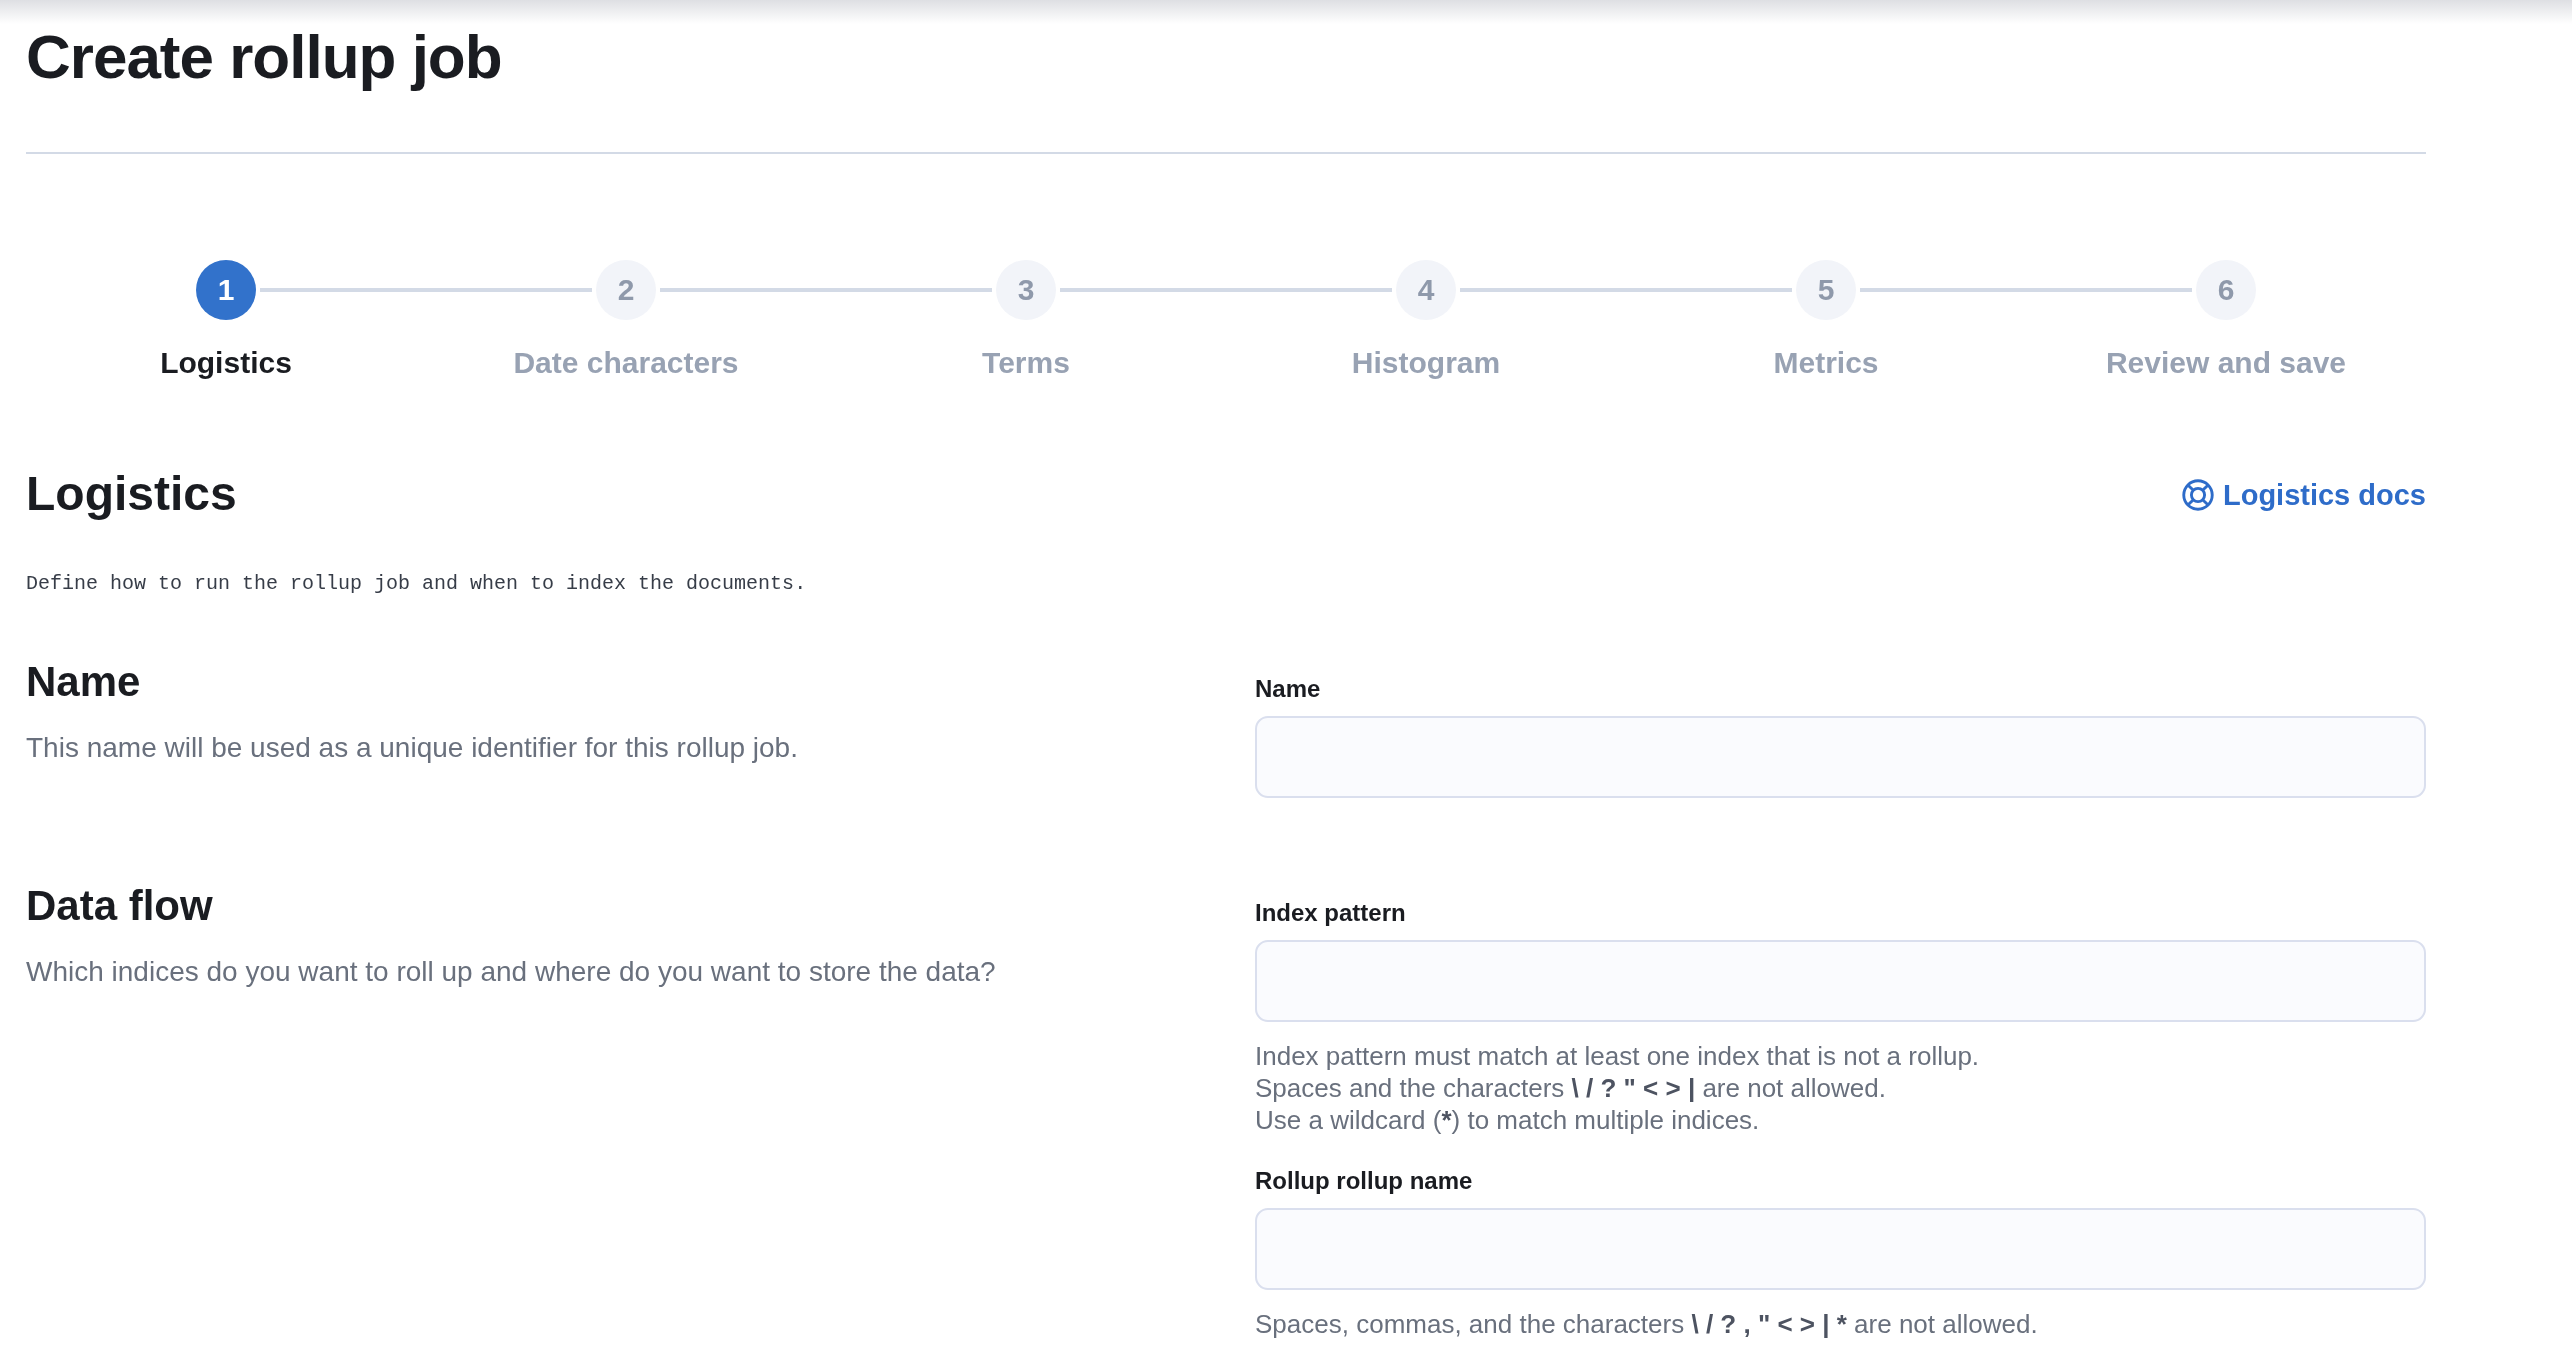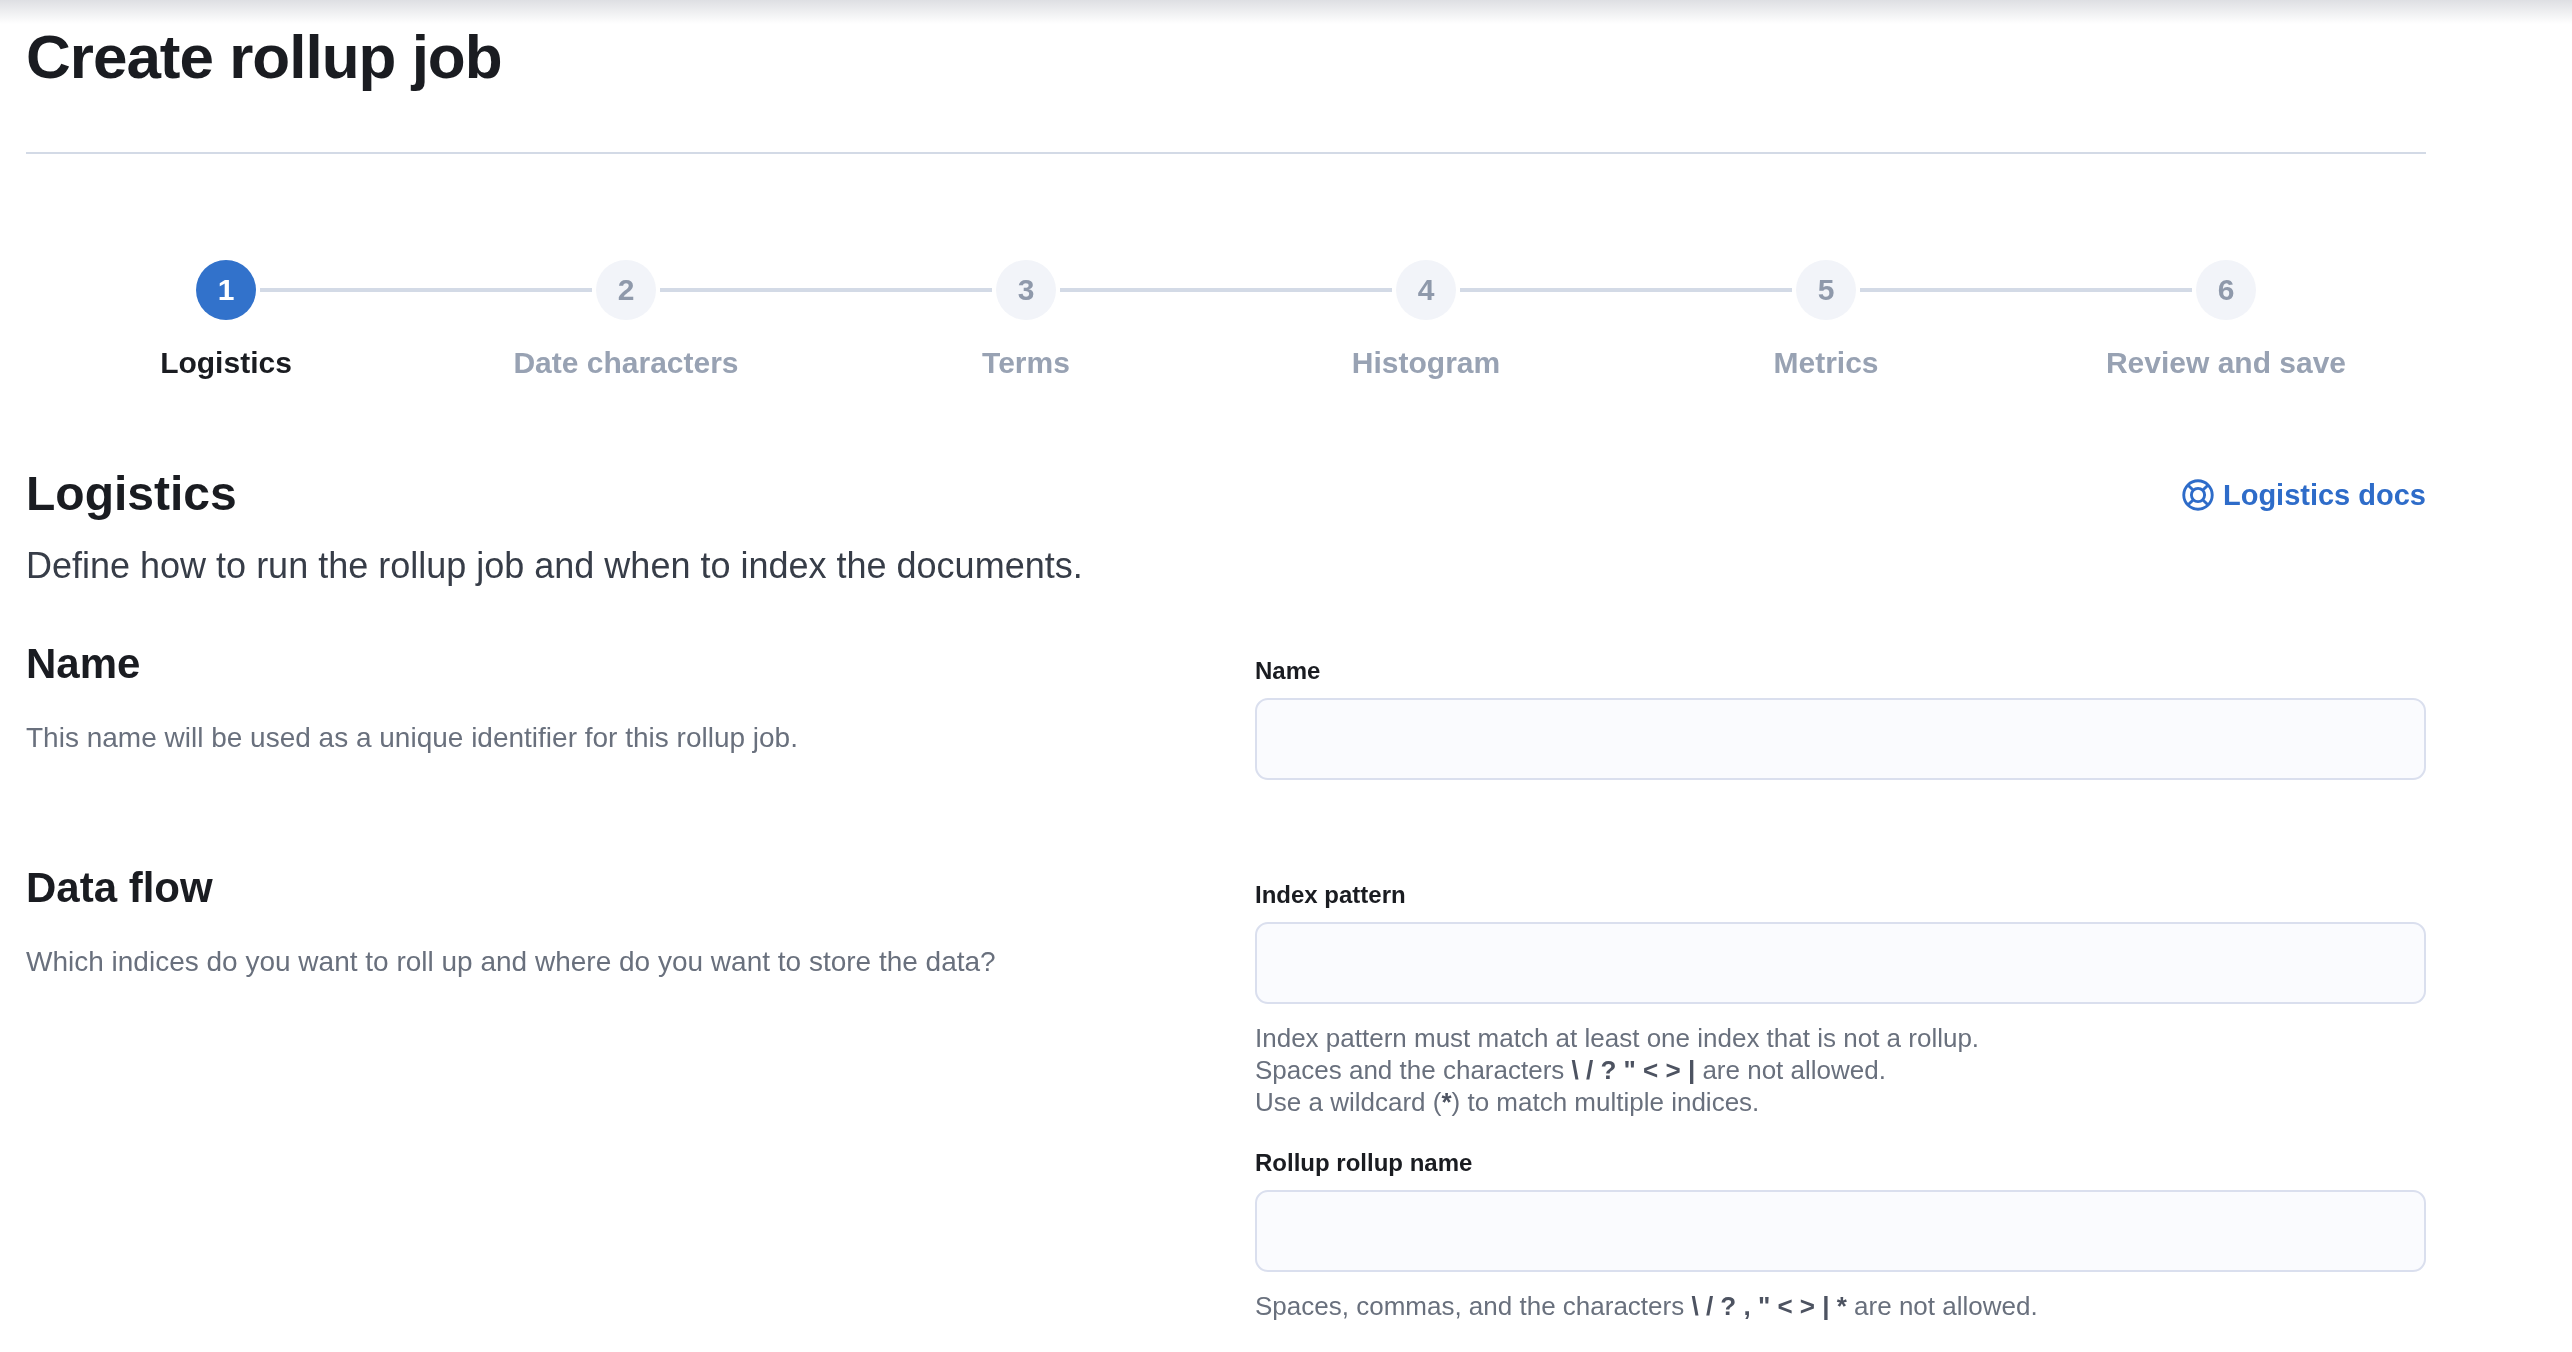--- a/index.html
+++ b/index.html
@@ -106,24 +106,25 @@
     margin-top: 86px;
   }
   h2.section-title {
     margin: 0;
     font-size: 48px;
     line-height: 56px;
     font-weight: 700;
     color: var(--text-dark, #1a1c21);
   }
   .section-desc {
-    margin: 24px 0 0 0;
-    font-size: 36px;
+    margin: 42px 0 0 0;
+    font-size: 20px;
     line-height: 40px;
     color: var(--text-body, #373d48);
+    font-family: Liberation Mono, monospace;
   }
   .docs-link {
     display: flex;
     align-items: center;
     gap: 8px;
     margin-top: 12px;
     font-size: 29px;
     font-weight: 600;
     color: var(--link-blue, #2e6cc9);
     text-decoration: none;
@@ -145,21 +146,21 @@
     padding-right: 80px;
   }
   h3.group-title {
     margin: 0;
     font-size: 42px;
     line-height: 52px;
     font-weight: 700;
     color: var(--text-dark, #1a1c21);
   }
   .group-desc {
-    margin: 28px 0 0 0;
+    margin: 20px 0 0 0;
     font-size: 28px;
     line-height: 40px;
     color: var(--text-subdued, #69707d);
   }
   .fg-right {
     flex: 1 1 auto;
     padding-top: 18px;
     min-width: 0;
   }
   .field + .field { margin-top: 30px; }

